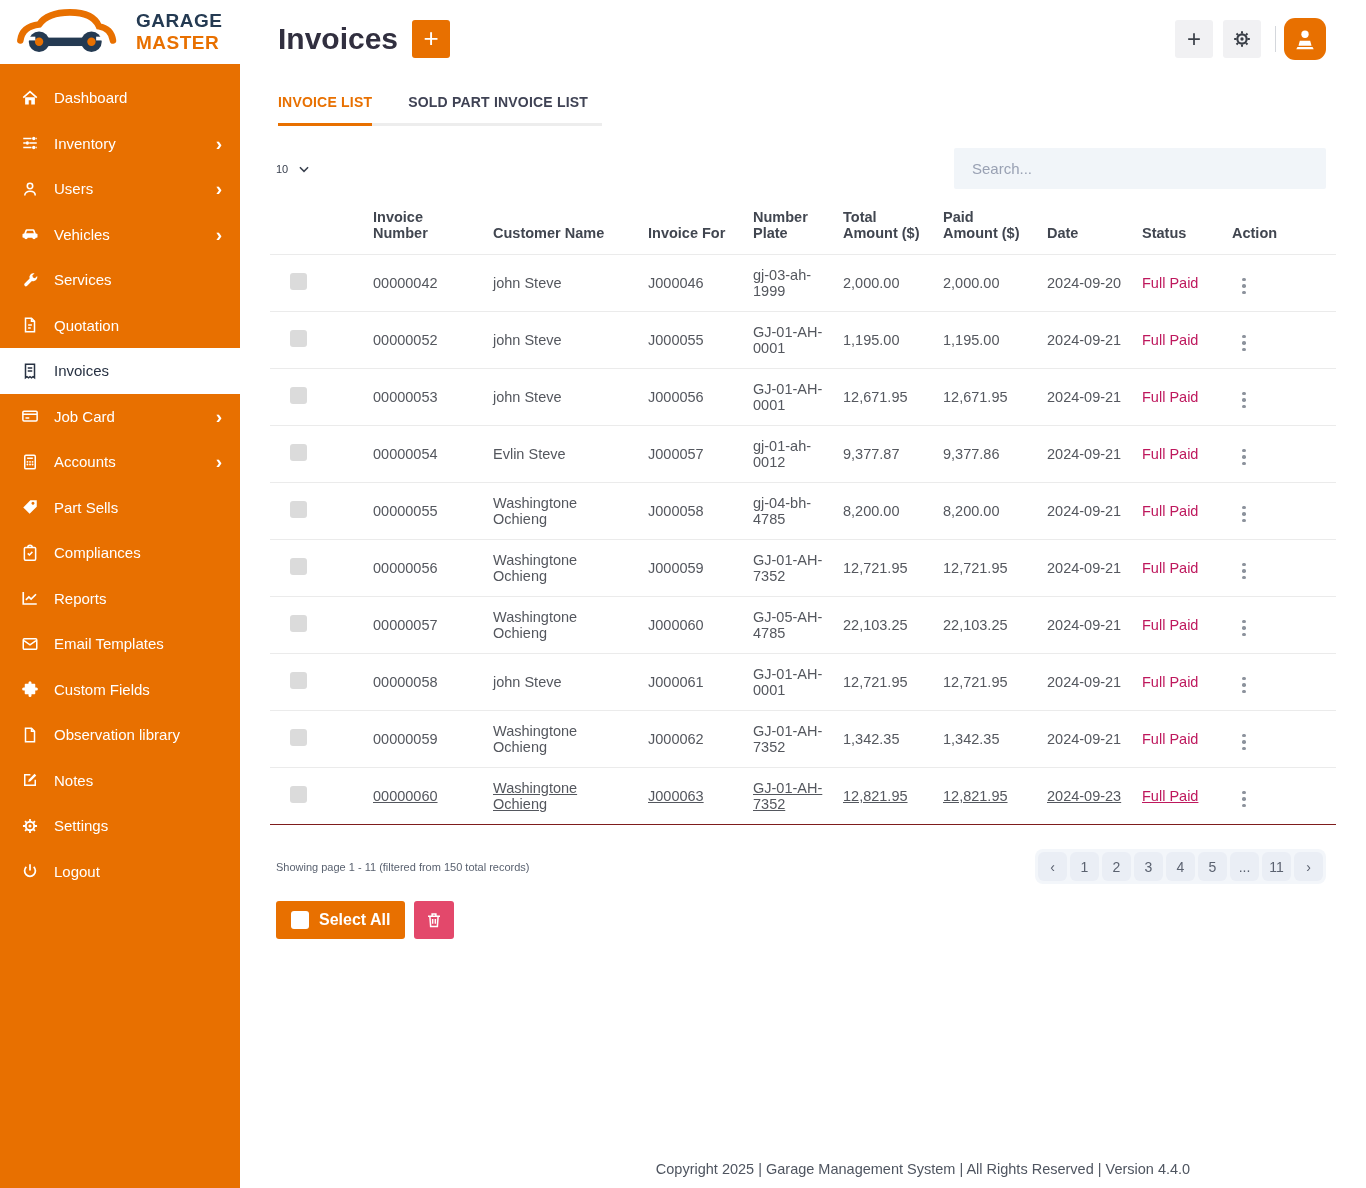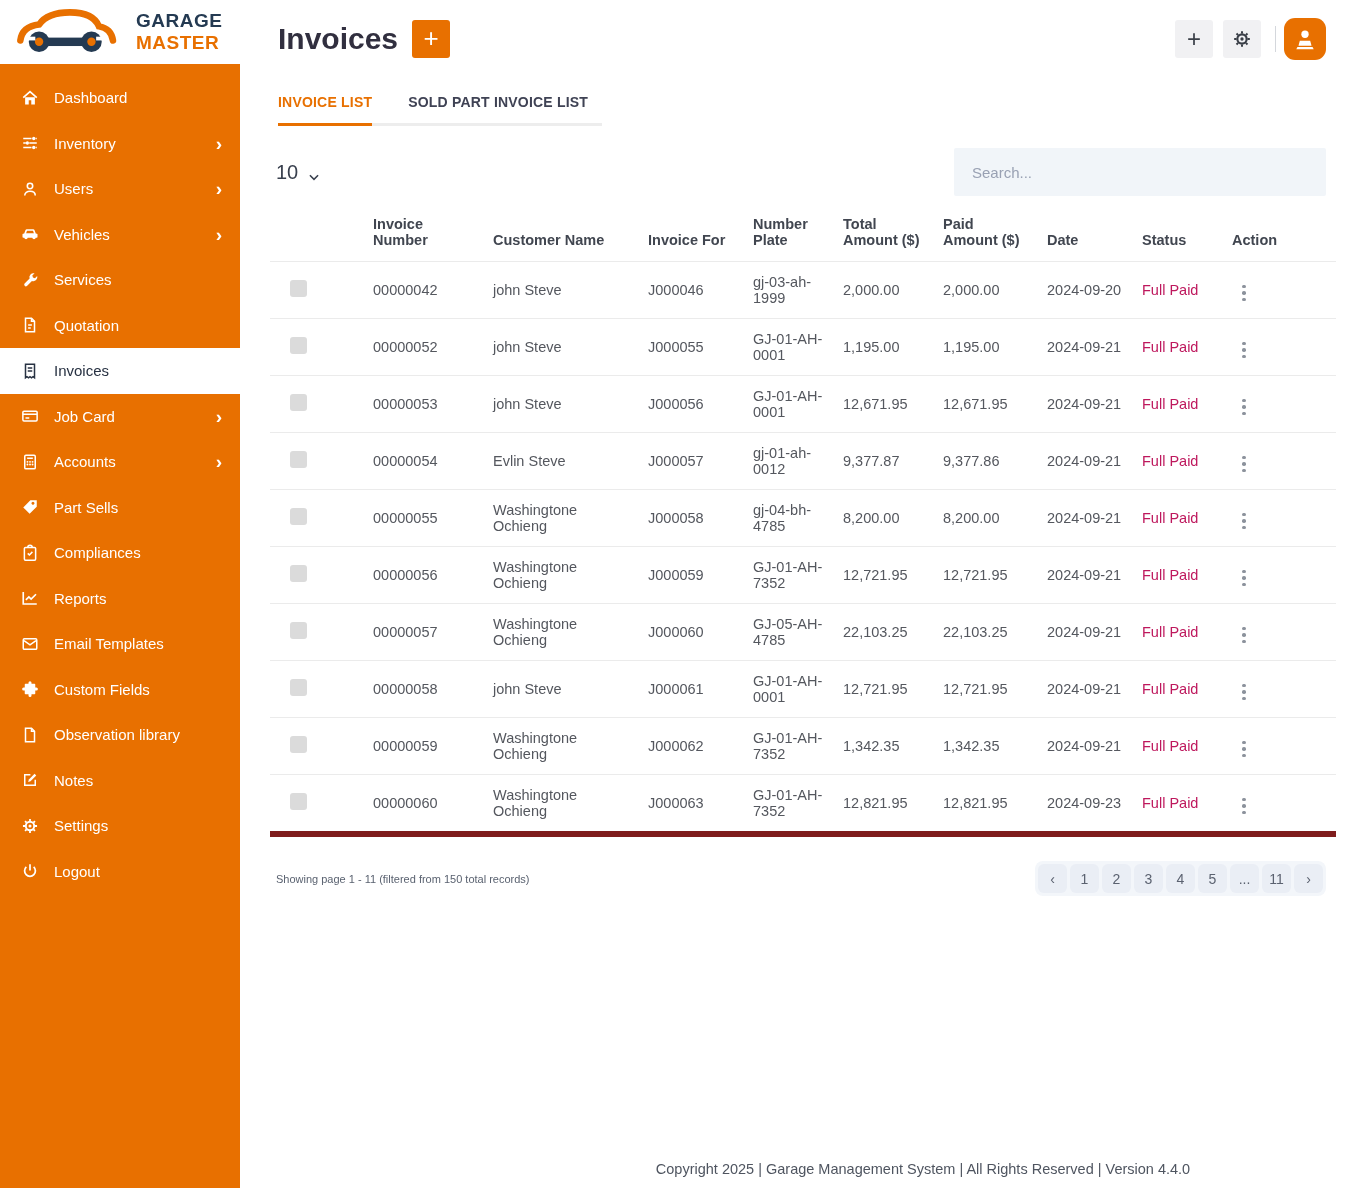--- a/index.html
+++ b/index.html
@@ -31,30 +31,30 @@
   .vdiv { width:1px; height:26px; background:#D4D7DC; margin:0 8px 0 14px; }
   .avatar { width:42px; height:42px; background:#E87000; border-radius:11px; border:none; cursor:pointer; display:flex; align-items:center; justify-content:center; }
   .avatar svg { width:26px; height:26px; }
 
   .tabs { display:inline-flex; margin:24px 0 0 38px; border-bottom:3px solid #EDEDED; }
   .tab { background:none; border:none; font-family:inherit; font-size:14px; font-weight:700; letter-spacing:0.2px; color:#3F4254; padding:10px 0 13px; margin-right:36px; cursor:pointer; border-bottom:3px solid transparent; margin-bottom:-3px; }
   .tab:last-child { margin-right:14px; }
   .tab.active { color:#E87000; border-bottom-color:#E87000; }
 
   .controls { display:flex; align-items:center; justify-content:space-between; padding:22px 40px 0 36px; }
-  .page-len { display:flex; align-items:flex-end; gap:9px; font-size:20px; color:#39404E; cursor:pointer; }
+  .page-len { display:flex; align-items:center; gap:9px; font-size:11px; color:#39404E; cursor:pointer; }
   .page-len svg { width:14px; height:14px; }
-  .search-box input { width:372px; height:48px; background:#F1F5F9; border:none; outline:none; border-radius:2px; padding:0 18px; font-family:inherit; font-size:15px; color:#39404E; }
+  .search-box input { width:372px; height:41px; background:#F1F5F9; border:none; outline:none; border-radius:2px; padding:0 18px; font-family:inherit; font-size:15px; color:#39404E; }
   .search-box input::placeholder { color:#99A1B3; }
 
   
   table { border-collapse:collapse; table-layout:fixed; width:1066px; margin:6px 30px 0 30px; }
   th { font-size:14.5px; color:#414650; font-weight:600; text-align:left; vertical-align:bottom; padding:14px 8px 13px 8px; }
   td { font-size:14.5px; color:#54575E; padding:12px 8px; border-top:1px solid #EBEBEB; vertical-align:middle; height:50px; }
-  tr:last-child td { border-bottom:6px solid #7f1d1d; }
+  tr:last-child td { border-bottom:1px solid #7f1d1d;text-decoration:underline; }
   th:first-child, td:first-child { padding-left:20px; }
   .row-cb { width:17px; height:17px; background:#DBDBDB; border-radius:3px; display:inline-block; cursor:pointer; }
   td.status { color:#be185d; }
   .dots { display:inline-flex; flex-direction:column; gap:3px; padding:4px 10px; cursor:pointer; }
   .dots i { width:3.5px; height:3.5px; border-radius:50%; background:#8C929C; }
 
   
   .list-footer { display:flex; align-items:center; justify-content:space-between; padding:24px 40px 0 36px; }
   .summary { font-size:11px; color:#5A6270; }
   .pager { display:flex; gap:3px; background:#F3F6FA; padding:3px; border-radius:8px; }
@@ -560,15 +560,29 @@
         <button class="pg-btn">5</button>
 
         <button class="pg-btn">...</button>
 
         <button class="pg-btn">11</button>
 
         <button class="pg-btn">›</button>
       </div>
   </div>
 
+  <div class="bulk-row">
+    <button class="select-all">
+      <span class="cb"></span>
+      <span>Select All</span>
+    </button>
+    <button class="del-btn">
+        <span style="display:inline-flex;">
+      <svg viewBox="0 0 24 24" fill="none" stroke="#fff" stroke-width="2">
+            <path d="M4 7h16M9.5 7V4h5v3M6.5 7l1 13.5h9l1-13.5"></path>
+            <path d="M10.2 10.5v6.5M13.8 10.5v6.5"></path>
+          </svg>
+    </span>
+      </button>
+  </div>
 
   <div class="copyright">Copyright 2025 | Garage Management System | All Rights Reserved | Version 4.4.0</div>
 </main>
 
 </body></html>

